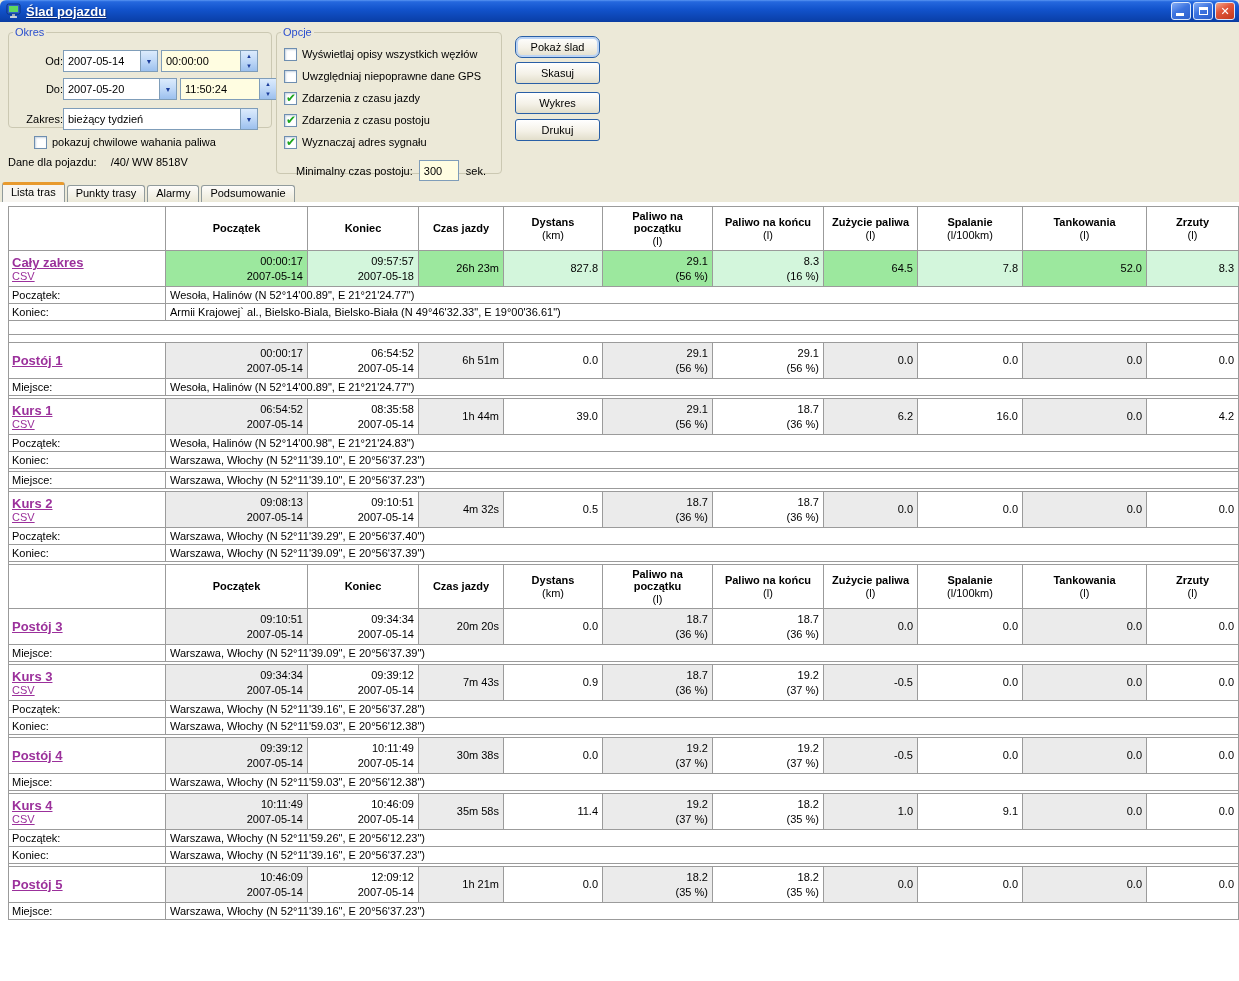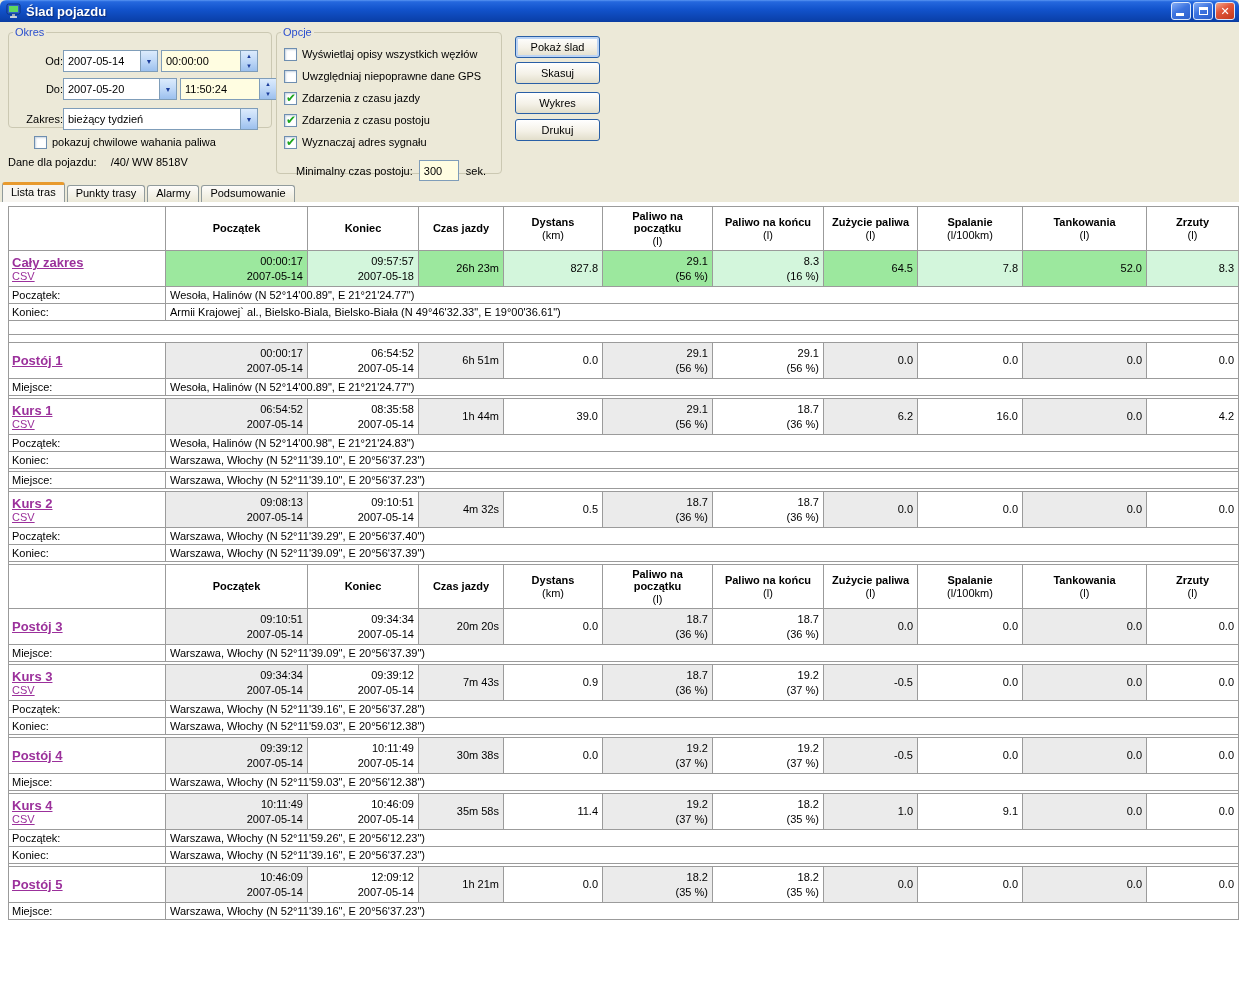--- a/index.html
+++ b/index.html
@@ -4,21 +4,21 @@
 <style>
   * { margin:0; padding:0; box-sizing:border-box; }
   html,body { width:1239px; height:981px; overflow:hidden; }
   body { font-family:"Liberation Sans","DejaVu Sans",sans-serif; font-size:11px; background:#ECE9D8; }
 
   
   .titlebar{ height:22px; border-radius:6px 6px 0 0;
     background:linear-gradient(180deg,#5A96F2 0%,#2568DE 8%,#1253CC 42%,#0B41AC 90%,#0A3CA0 100%);
     display:flex; align-items:center; padding:0 4px; }
   .app-icon{ width:16px; height:16px; margin:0 4px 0 2px; flex:0 0 auto; }
-  .win-title{ color:#fff; font-weight:bold; font-size:13px; text-shadow:1px 1px 1px #0a2a78; flex:1; }
+  .win-title{ color:#fff; font-weight:bold; font-size:13px; text-shadow:1px 1px 1px #0a2a78; flex:1;text-decoration:underline; }
   .winbtn{ width:20px; height:18px; margin-left:2px; border:1px solid #dce8fb; border-radius:3px;
     display:flex; align-items:center; justify-content:center; position:relative;
     background:linear-gradient(150deg,#86AEF6 0%,#3D74E0 45%,#2B5FCC 100%); }
   .winbtn.close{ background:linear-gradient(150deg,#F3A78E 0%,#E2573A 40%,#C2381C 100%); }
   .glyph-min{ position:absolute; left:4px; bottom:3px; width:8px; height:3px; background:#fff; }
   .glyph-max{ width:9px; height:8px; border:1px solid #fff; border-top:3px solid #fff; }
   .glyph-x{ color:#fff; font-size:11px; font-weight:bold; line-height:1; }
 
   
   .toppanel{ position:relative; height:160px; background:#ECE9D8; }
@@ -175,21 +175,21 @@
             <span>Wyznaczaj adres sygnału</span>
           </div>
         </div>
       <div class="frow" style="left:19px; top:122px; position:absolute;">
         <span>Minimalny czas postoju:</span>
         <span class="numbox" style="margin-left:6px;">300</span>
         <span style="margin-left:7px;">sek.</span>
       </div>
     </fieldset>
 
-    <button class="xp-btn focused" style="top:14px;">Pokaż ślad</button>
+    <button class="xp-btn focused" style="top:14px;border-radius:7px;">Pokaż ślad</button>
     <button class="xp-btn" style="top:40px;">Skasuj</button>
     <button class="xp-btn" style="top:70px;">Wykres</button>
     <button class="xp-btn" style="top:97px;">Drukuj</button>
   </div>
 
   <div class="tabs">
     <span class="tab active">Lista tras</span>
     <span class="tab">Punkty trasy</span>
     <span class="tab">Alarmy</span>
     <span class="tab">Podsumowanie</span>

